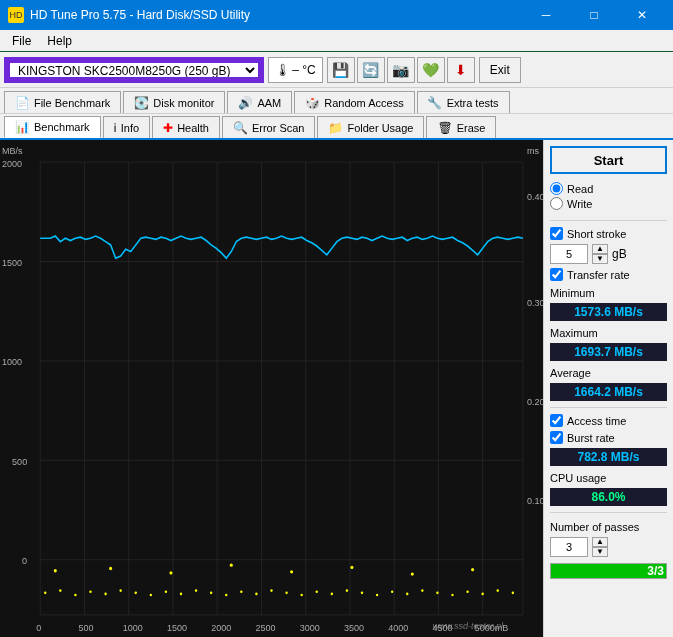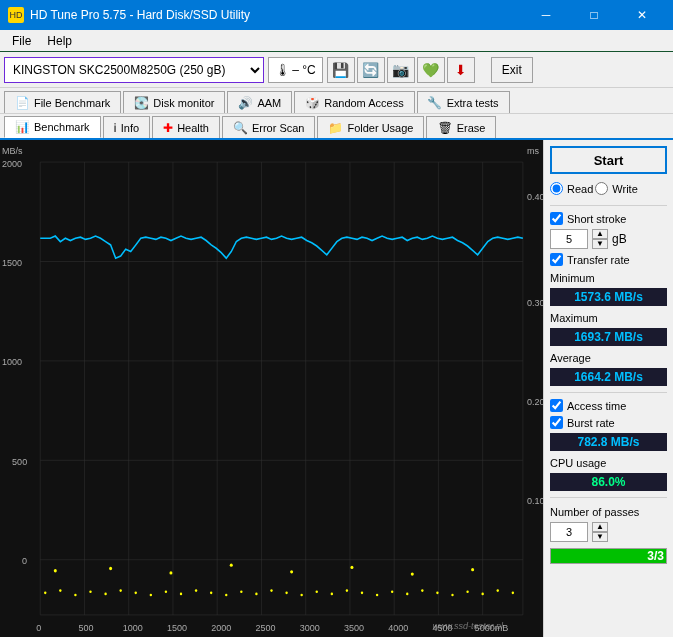--- a/index.html
+++ b/index.html
@@ -13,46 +13,46 @@
     .title-btn { width: 46px; height: 30px; border: none; cursor: pointer; font-size: 12px; display: flex; align-items: center; justify-content: center; }
     .title-btn-min, .title-btn-max { background: transparent; color: white; }
     .title-btn-close { background: transparent; color: white; }
 
     
     .menu-bar { background: #f0f0f0; height: 22px; display: flex; align-items: center; padding: 0 4px; border-bottom: 1px solid #14532d; }
     .menu-item { padding: 2px 8px; cursor: pointer; font-size: 12px; }
 
     
     .toolbar { background: #f0f0f0; height: 36px; display: flex; align-items: center; padding: 2px 4px; gap: 4px; border-bottom: 1px solid #d0d0d0; }
-    .drive-select { height: 26px; width: 260px; border: 1px solid #6d28d9; padding: 0 4px; font-size: 12px; background: white; }
+    .drive-select { height: 26px; width: 260px; border: 6px solid #6d28d9; padding: 0 4px; font-size: 12px; background: white; }
     .temp-display { display: flex; align-items: center; gap: 2px; font-size: 12px; padding: 2px 6px; border: 1px solid #a0a0a0; background: white; height: 26px; }
     .toolbar-icons { display: flex; gap: 2px; }
     .tb-icon { width: 28px; height: 26px; border: 1px solid #a0a0a0; background: #f0f0f0; display: flex; align-items: center; justify-content: center; cursor: pointer; font-size: 14px; }
-    .exit-btn { height: 26px; padding: 0 10px; border: 1px solid #a0a0a0; background: #f0f0f0; cursor: pointer; font-size: 12px; margin-left: 12px; }
+    .exit-btn { height: 26px; padding: 0 10px; border: 1px solid #a0a0a0; background: #f0f0f0; cursor: pointer; font-size: 12px; margin-left: 0; }
 
     
     .tabs-row { background: #f0f0f0; height: 26px; display: flex; align-items: flex-end; padding: 0 4px; border-bottom: 1px solid #d0d0d0; }
     .tab { padding: 3px 10px; border: 1px solid #a0a0a0; border-bottom: none; background: #f0f0f0; cursor: pointer; font-size: 11px; display: flex; align-items: center; gap: 4px; height: 22px; margin-right: 2px; }
     .tab.active { background: white; border-bottom: 1px solid white; }
     .tab-icon { font-size: 12px; }
 
     
     .tabs-row2 { background: #f0f0f0; height: 26px; display: flex; align-items: flex-end; padding: 0 4px; border-bottom: 2px solid #0078d7; }
 
     
     .main { display: flex; height: calc(637px - 30px - 22px - 36px - 26px - 26px); }
 
     
     .chart-area { flex: 1; background: #1a1a1a; position: relative; overflow: hidden; }
     .chart-canvas { width: 100%; height: 100%; }
 
     
     .right-panel { width: 130px; background: #f0f0f0; padding: 6px; border-left: 1px solid #d0d0d0; display: flex; flex-direction: column; gap: 4px; overflow-y: auto; }
     .start-btn { width: 100%; height: 28px; background: #f0f0f0; border: 2px solid #0078d7; cursor: pointer; font-size: 13px; font-weight: bold; color: #000; }
-    .radio-group { display: flex; flex-direction: row; gap: 2px; padding: 4px 0; }
+    .radio-group { display: flex; flex-direction: column; gap: 2px; padding: 4px 0; }
     .radio-label { display: flex; align-items: center; gap: 4px; font-size: 11px; cursor: pointer; }
     .radio-label input { cursor: pointer; }
     .checkbox-label { display: flex; align-items: center; gap: 4px; font-size: 11px; cursor: pointer; }
     .spinner-row { display: flex; align-items: center; gap: 4px; }
     .spinner-input { width: 38px; height: 20px; border: 1px solid #a0a0a0; text-align: center; font-size: 11px; }
     .spinner-btn-group { display: flex; flex-direction: column; }
     .spinner-btn { width: 16px; height: 10px; border: 1px solid #a0a0a0; background: #f0f0f0; cursor: pointer; font-size: 8px; display: flex; align-items: center; justify-content: center; line-height: 1; }
     .stat-label { font-size: 11px; margin-top: 2px; }
     .stat-value { background: #1a1a2e; color: #00bfff; font-size: 12px; font-weight: bold; text-align: center; padding: 2px 4px; width: 100%; }
     .stat-value-yellow { background: #1a1a2e; color: #ffd700; font-size: 12px; font-weight: bold; text-align: center; padding: 2px 4px; width: 100%; }

